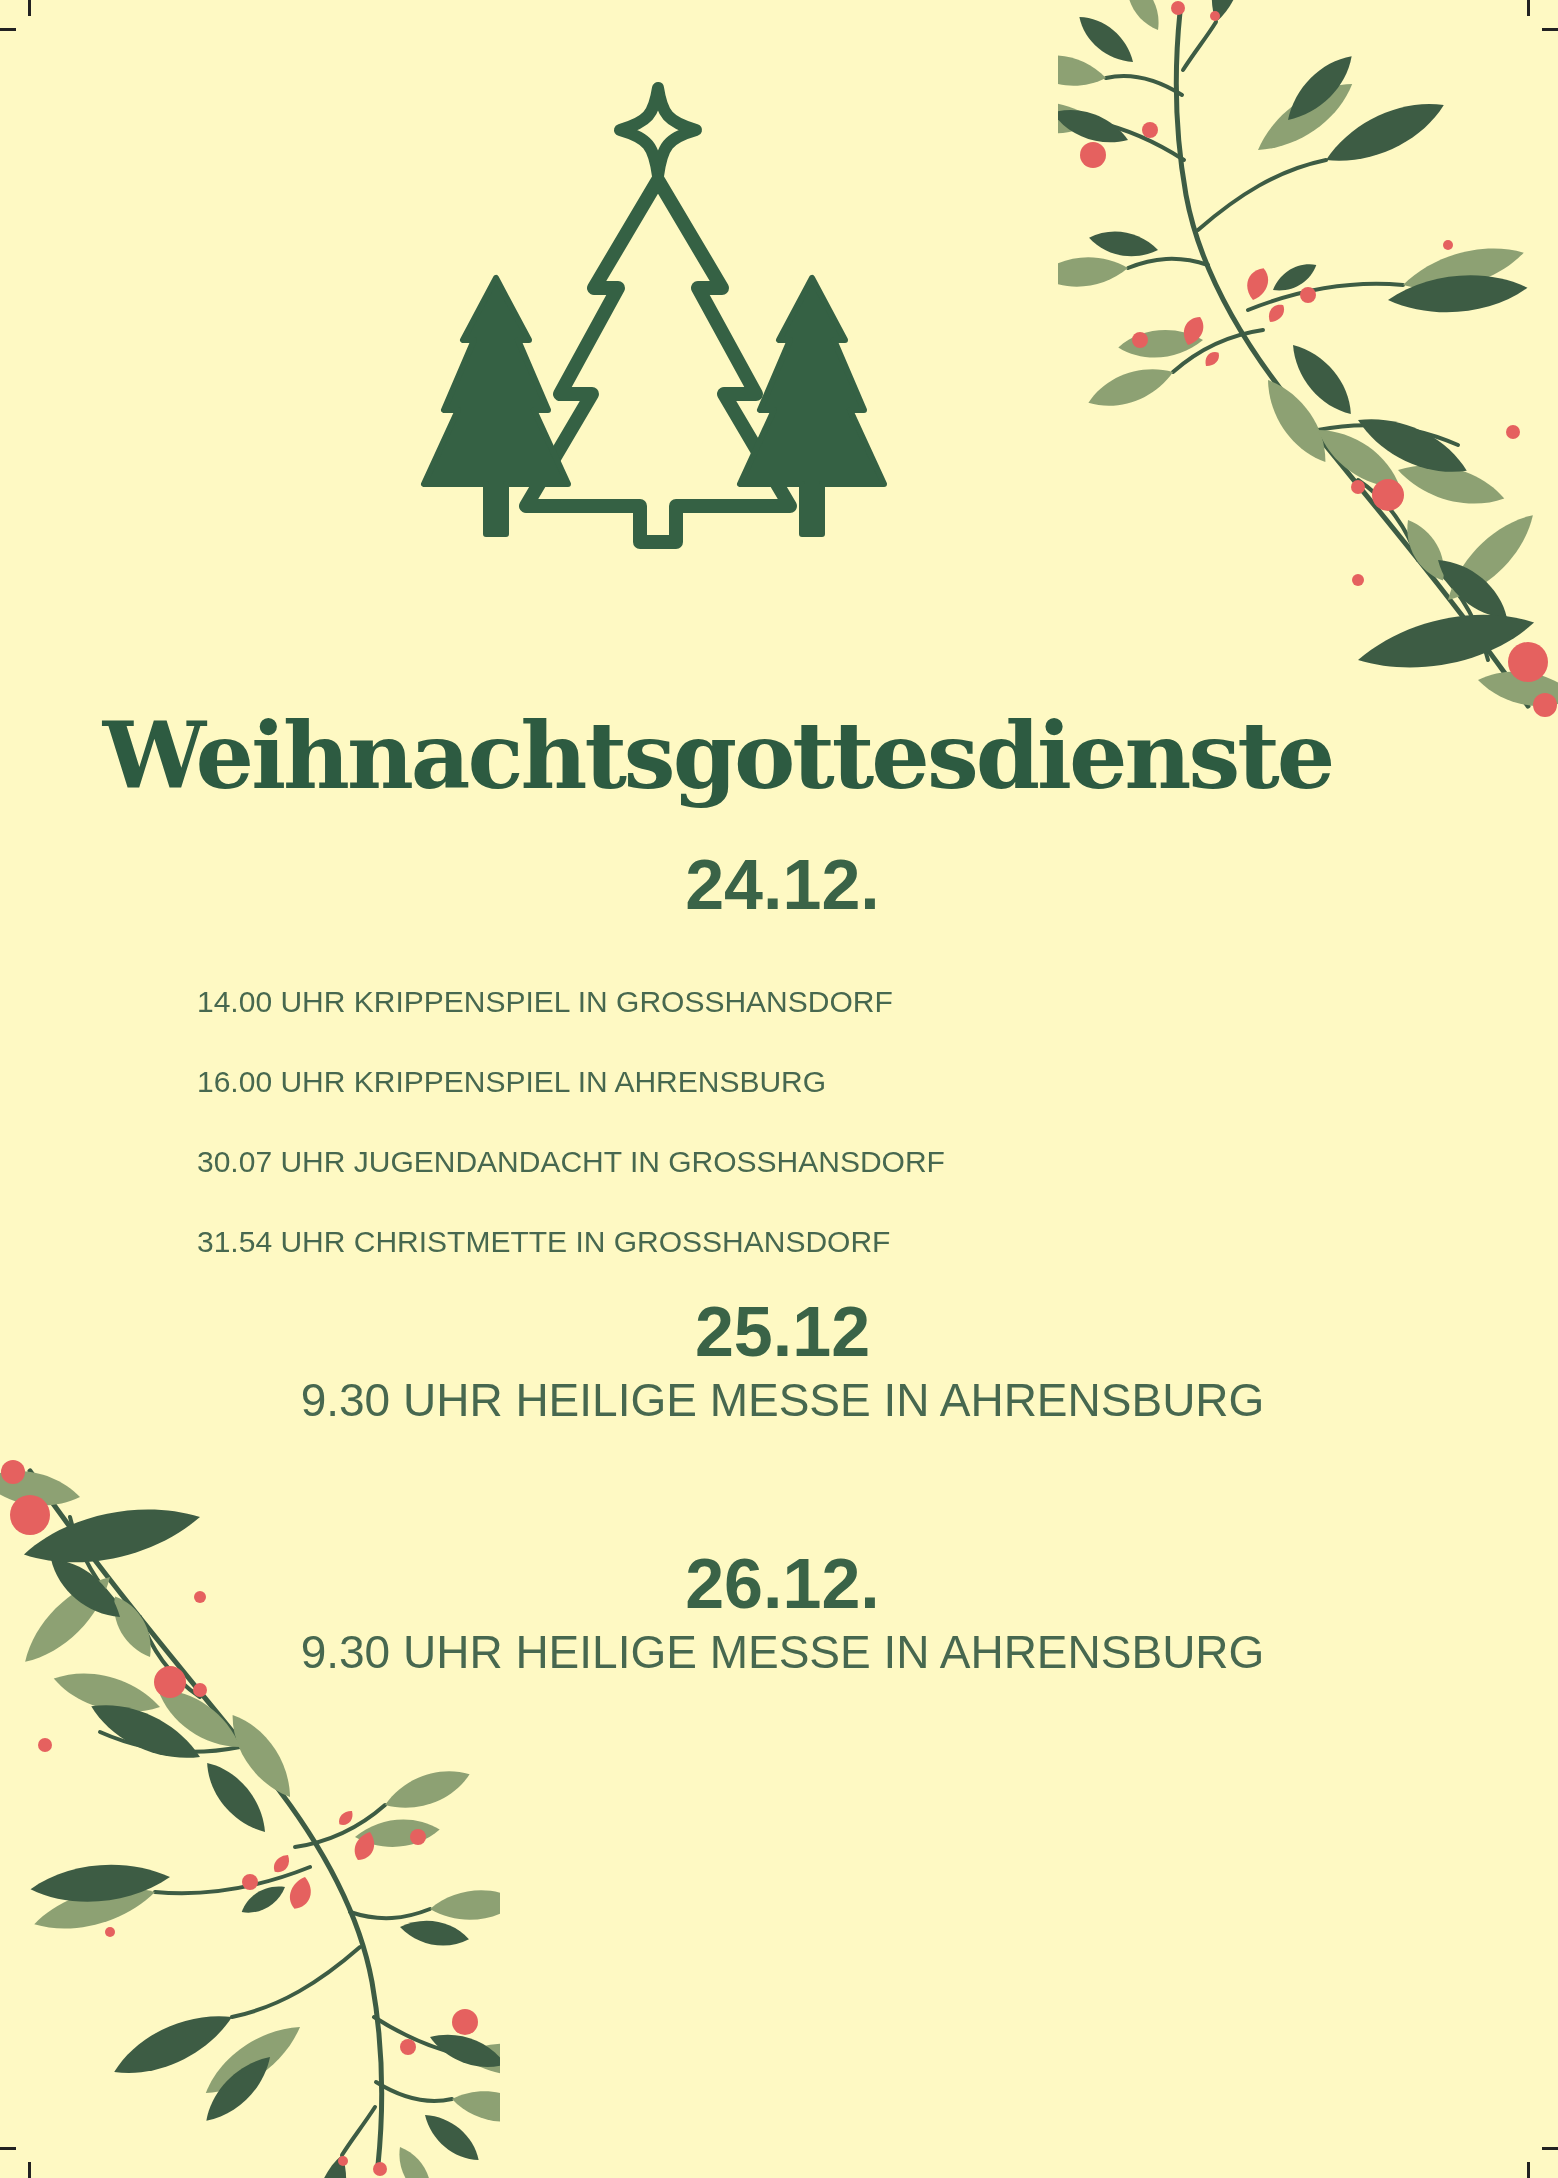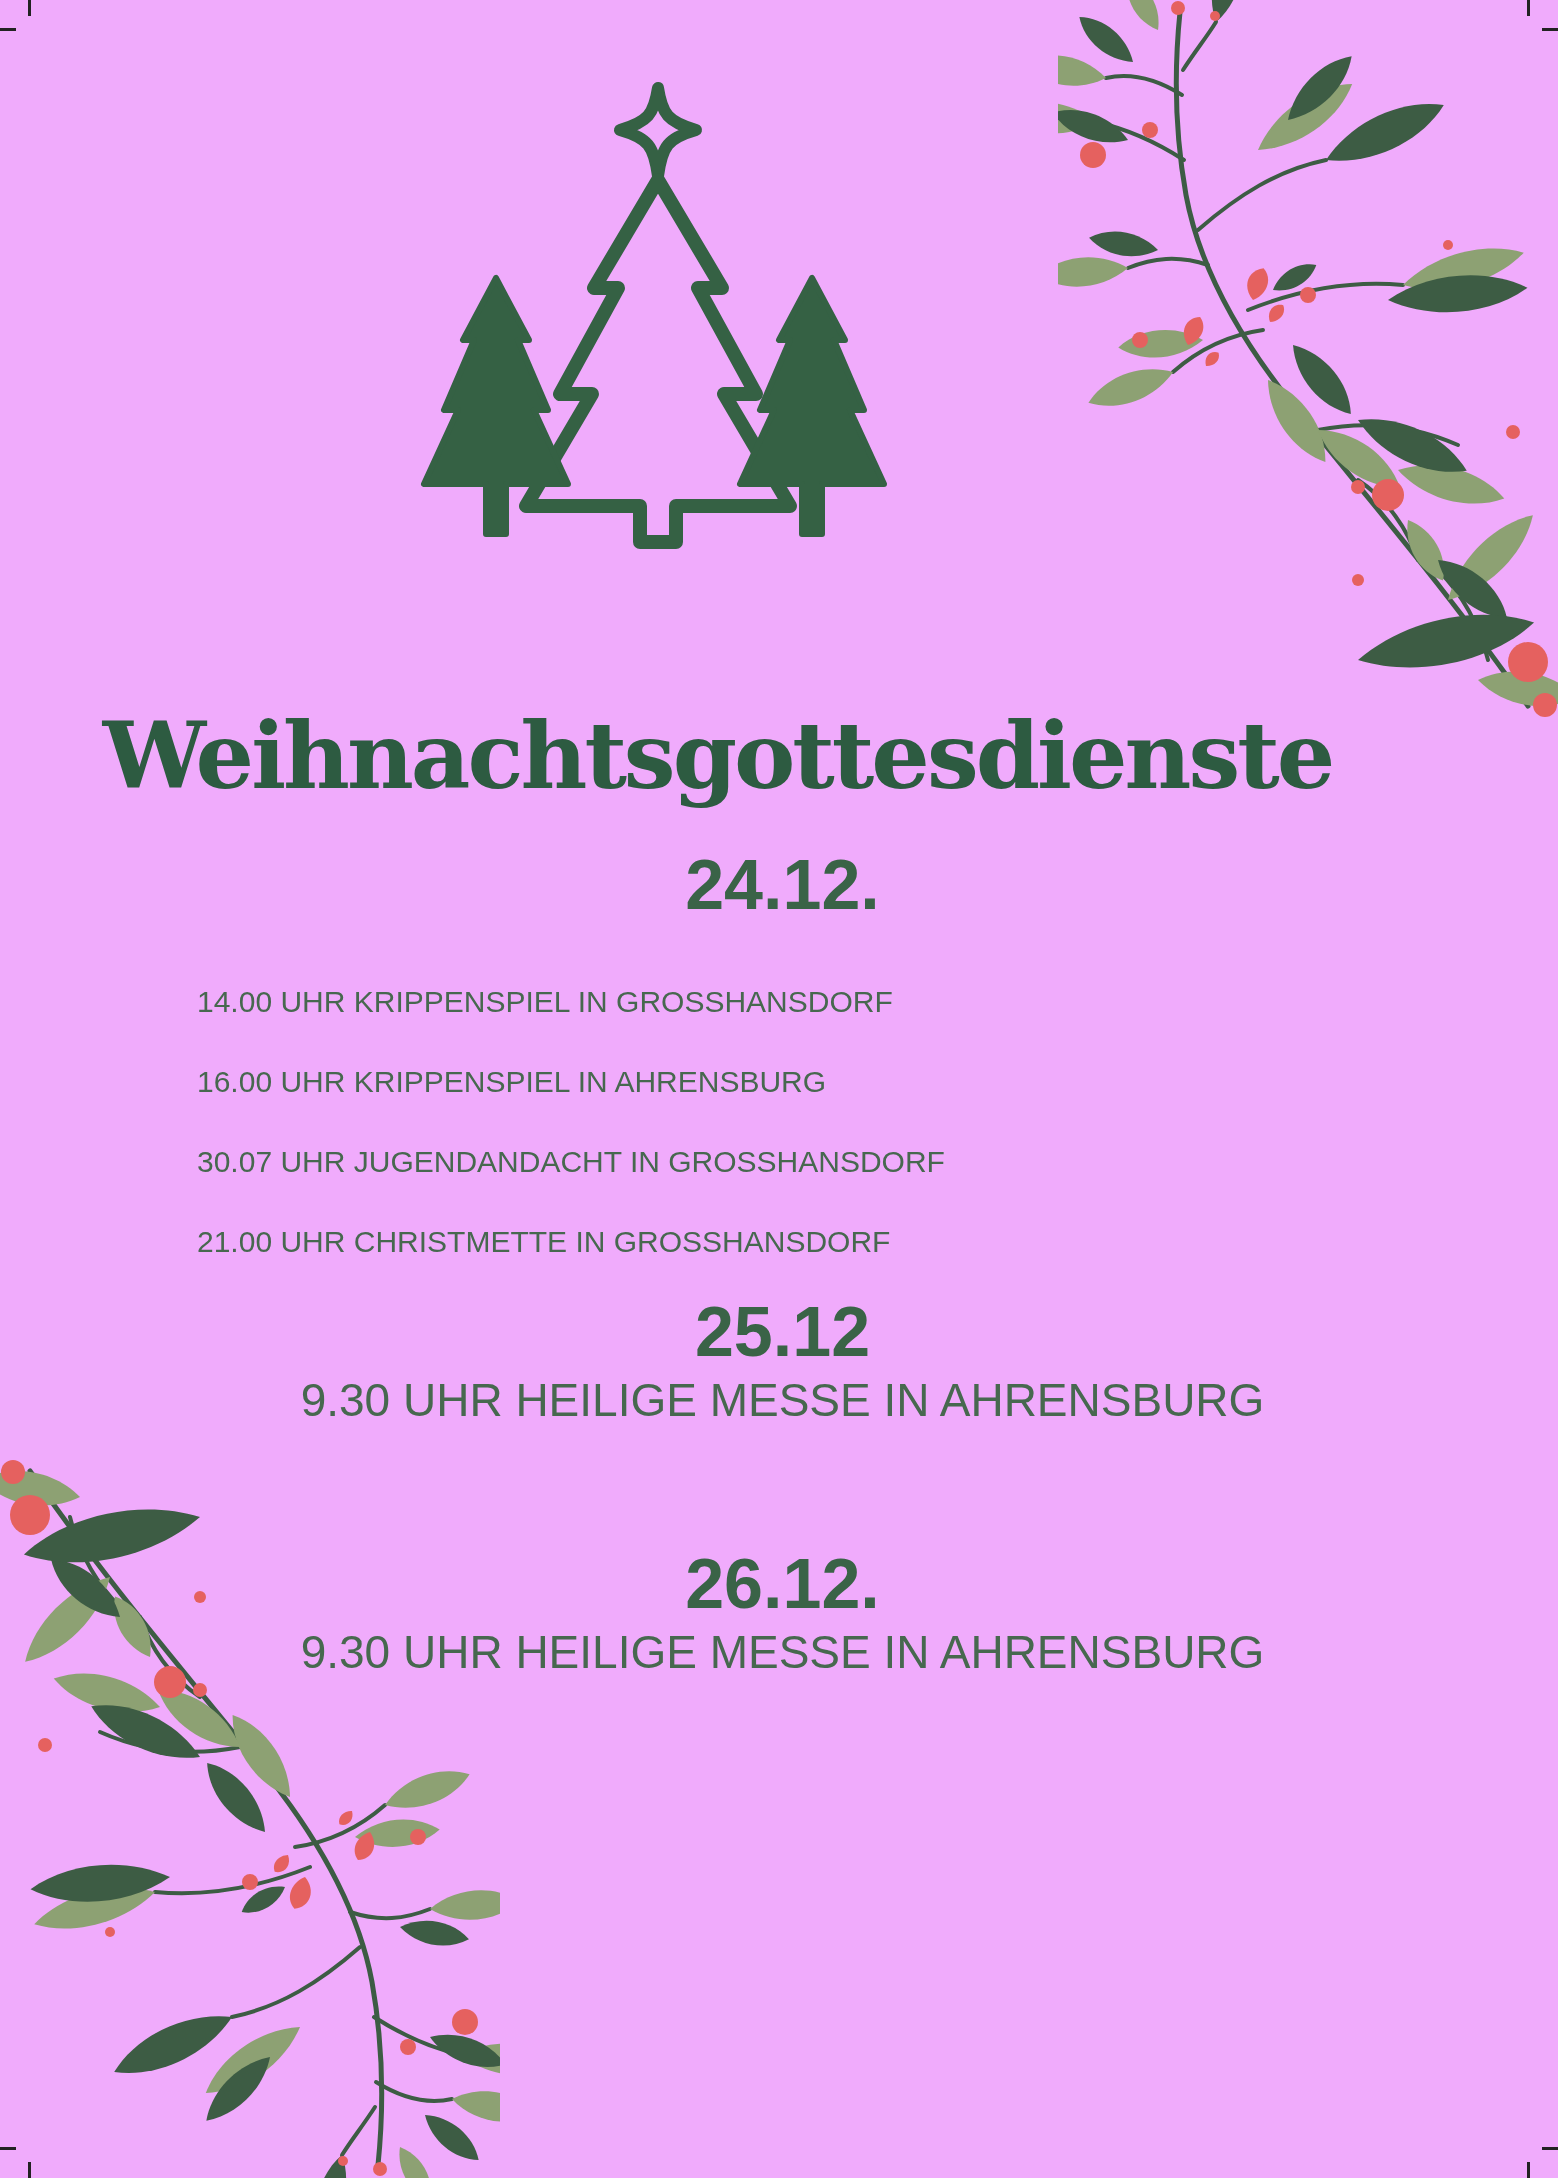--- a/index.html
+++ b/index.html
@@ -1,19 +1,19 @@
 <!DOCTYPE html>
 <html><head>
 <meta charset="utf-8">
 <style>
   html,body{margin:0;padding:0;background:#ffffff;}
   .page{
     position:relative;
     width:1558px;height:2178px;
-    background:#f0abfc;
+    background:#fef9c3;
     overflow:hidden;
     font-family:"Liberation Sans",sans-serif;
   }
   
   .cm{position:absolute;background:#222222;}
   .cm-v{width:3px;height:16px;}
   .cm-h{width:16px;height:3px;}
   
   .deco{position:absolute;pointer-events:none;}
   .trees{position:absolute;left:408px;top:72px;width:492px;height:478px;}
@@ -154,21 +154,21 @@
     <use href="#branch" transform="rotate(180 250 376)"></use>
   </svg>
 
   <h1 class="title">Weihnachtsgottesdienste</h1>
 
   <div class="date-head head-24">24.12.</div>
   <div class="list-24">
     <div>14.00 UHR KRIPPENSPIEL IN GROSSHANSDORF</div>
     <div>16.00 UHR KRIPPENSPIEL IN AHRENSBURG</div>
     <div>30.07 UHR JUGENDANDACHT IN GROSSHANSDORF</div>
-    <div>21.00 UHR CHRISTMETTE IN GROSSHANSDORF</div>
+    <div>31.54 UHR CHRISTMETTE IN GROSSHANSDORF</div>
   </div>
 
   <div class="date-head head-25">25.12</div>
   <div class="line-centered line-25">9.30 UHR HEILIGE MESSE IN AHRENSBURG</div>
 
   <div class="date-head head-26">26.12.</div>
   <div class="line-centered line-26">9.30 UHR HEILIGE MESSE IN AHRENSBURG</div>
 
 </div>
 

